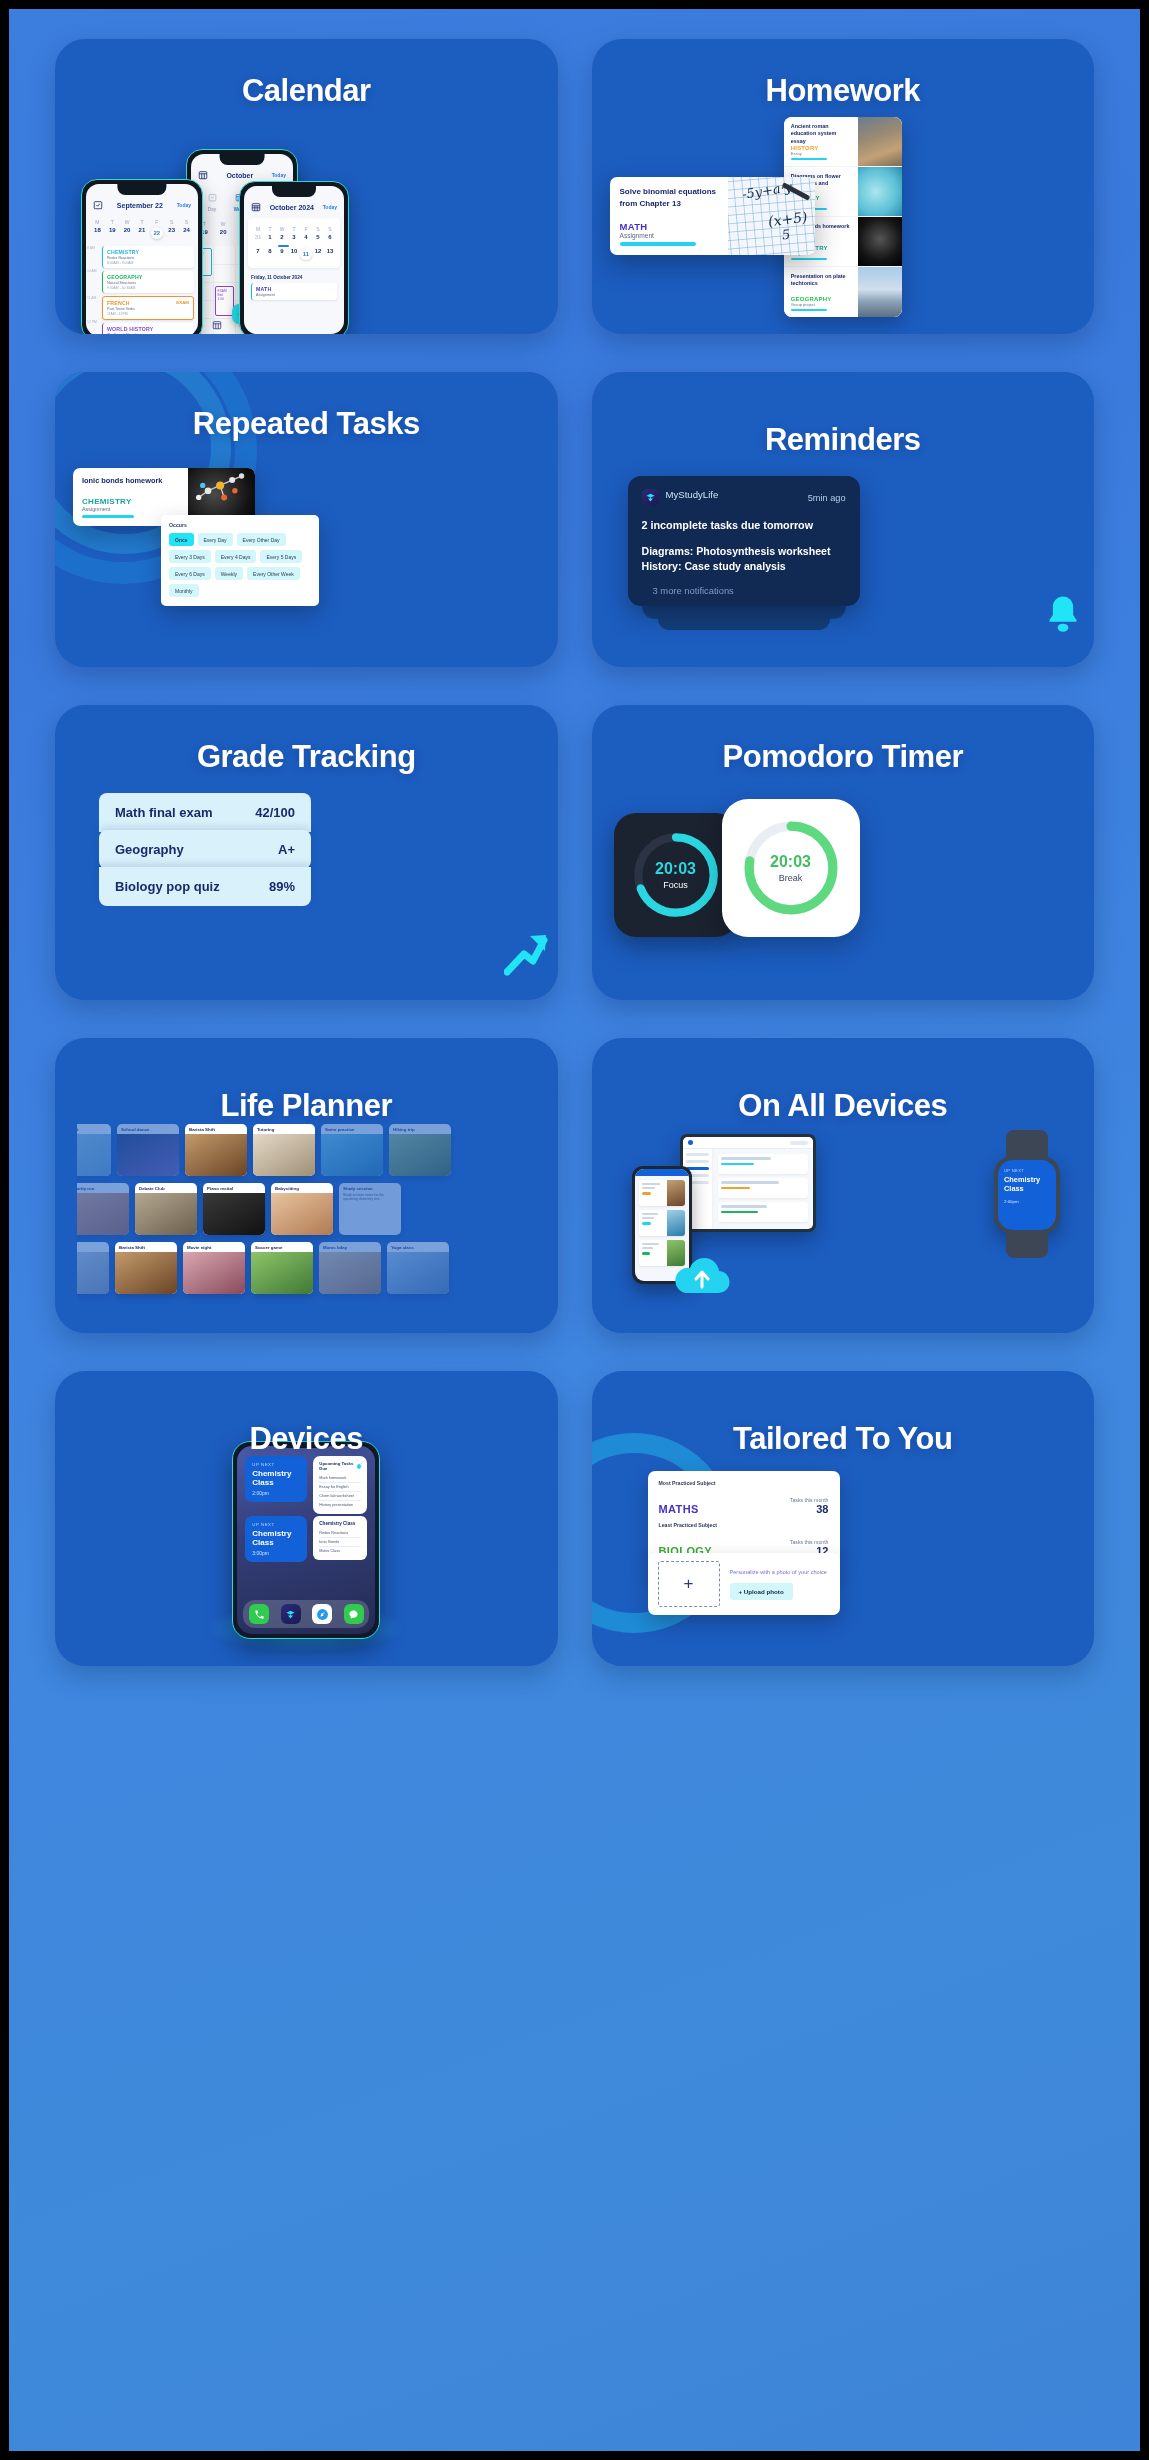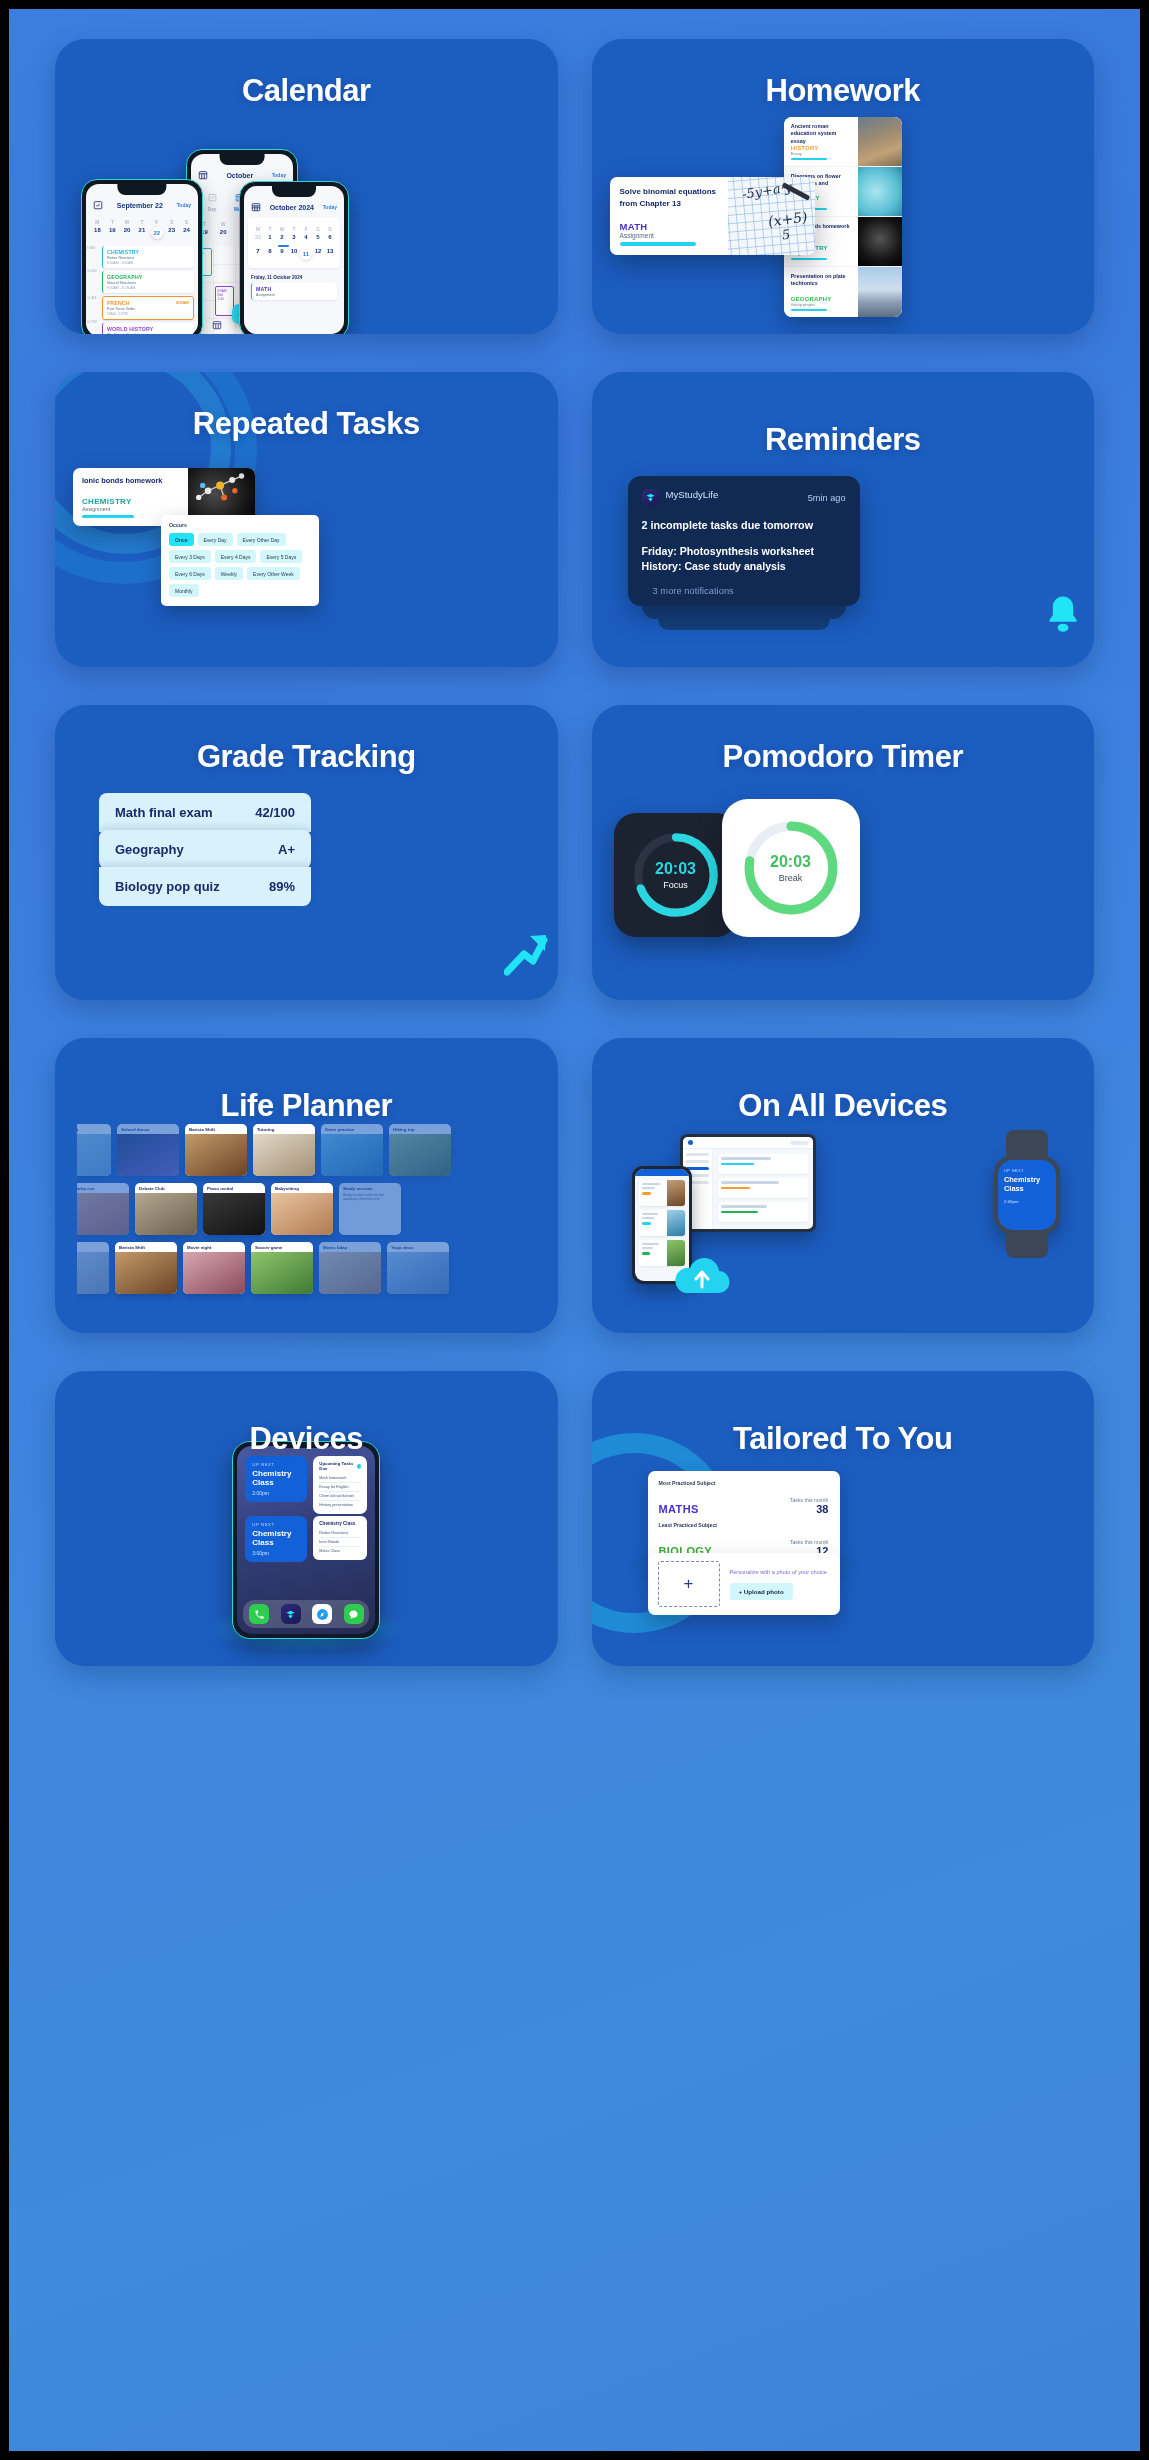--- a/index.html
+++ b/index.html
@@ -707,21 +707,21 @@
                   <svg width="11" height="11" viewBox="0 0 24 24" fill="none" stroke="#22e4f7" stroke-width="2.4">
                     <path d="M3 8l9-4 9 4-9 4-9-4z" fill="#22e4f7" stroke="none"></path>
                     <path d="M12 12v7M8 14l4 5 4-5"></path>
                   </svg>
                 </div>
                 <div class="notif-name">MyStudyLife</div>
               </div>
               <div class="notif-time">5min ago</div>
             </div>
             <div class="notif-title">2 incomplete tasks due tomorrow</div>
-            <div class="notif-line">Friday: Photosynthesis worksheet</div>
+            <div class="notif-line">Diagrams: Photosynthesis worksheet</div>
             <div class="notif-line">History: Case study analysis</div>
             <div class="notif-more">3 more notifications</div>
           </div>
           <div class="notif-shadow"></div>
           <div class="notif-shadow2"></div>
         </div>
         <div class="bell">
           <svg width="42" height="44" viewBox="0 0 24 26">
             <path d="M12 2c-3.3 0-6 2.7-6 6v5l-2 3v1h16v-1l-2-3V8c0-3.3-2.7-6-6-6z" fill="#22e4f7"></path>
             <ellipse cx="12" cy="20.5" rx="3.2" ry="2.4" fill="#22e4f7"></ellipse>

